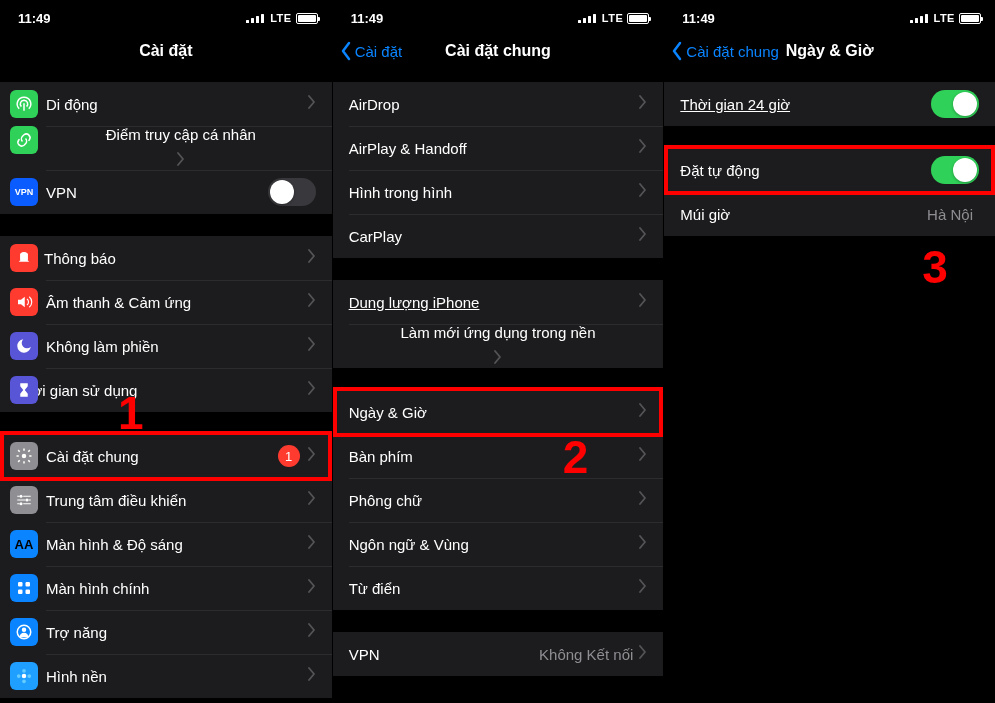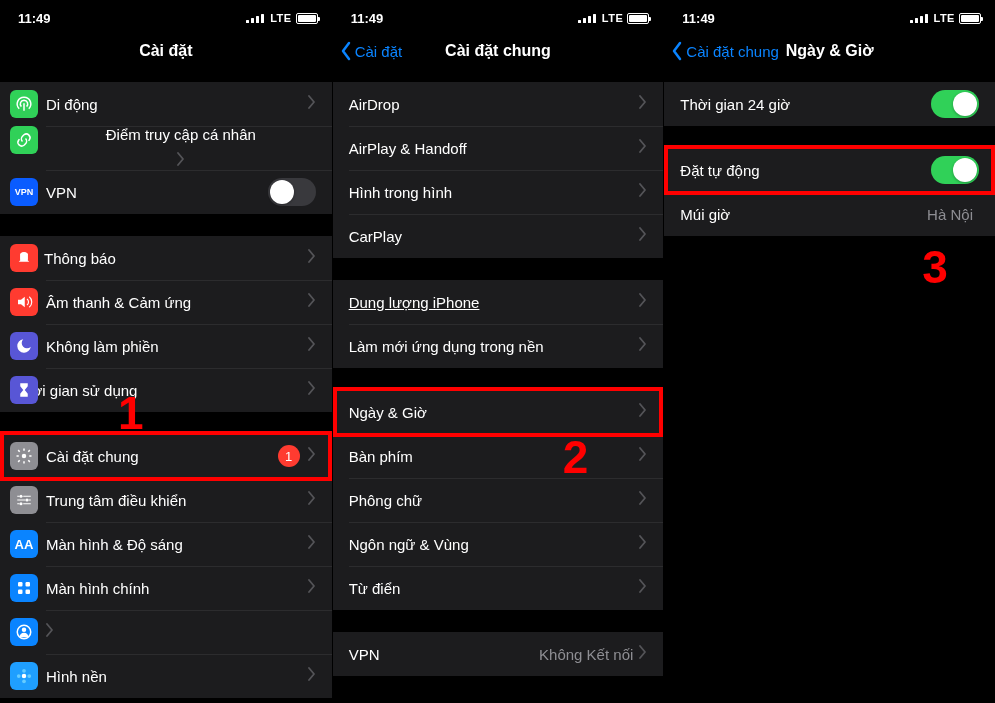--- a/index.html
+++ b/index.html
@@ -133,21 +133,21 @@
       z-index: 60;
       pointer-events: none;
       font-family: Arial, sans-serif;
     }
     
     .bg-green{background:#30d158;} .bg-green2{background:#30d158;}
     .bg-blue{background:#0a84ff;} .bg-red{background:#ff3b30;}
     .bg-purple{background:#5856d6;} .bg-grey{background:#8e8e93;}
     .bg-vpn{background:#0a5cff;color:#fff;font-size:9px;font-weight:700;}
     .bg-cyan{background:#1f9fff;}
-    .bg-aa{background:#0a84ff;color:#ffffff;font-weight:700;font-size:13px;}
+    .bg-aa{background:#0a84ff;color:#000000;font-weight:700;font-size:13px;}
   </style>
 </head>
 <body>
 
 <div class="pane">
   <div class="status">
     <div class="status-left">11:49</div>
     <div class="status-right">
       <span class="dots">
           <span></span>
@@ -299,20 +299,21 @@
             </svg></div>
         </div>
         <div class="row" style="position:relative;">
           <div class="icon bg-blue">
             <svg viewBox="0 0 24 24">
               <circle cx="12" cy="12" r="9" stroke="#fff" stroke-width="2" fill="none"></circle>
               <circle cx="12" cy="9" r="3" fill="#fff"></circle>
               <path d="M6 19a6 6 0 0 1 12 0" fill="#fff"></path>
             </svg>
           </div>
+          <div class="row-label">Trợ năng</div>
           <div class="chev"><svg viewBox="0 0 8 14">
               <path d="M1 1l5 6-5 6" stroke="#545458" stroke-width="1.8" fill="none" stroke-linecap="round" stroke-linejoin="round"></path>
             </svg></div>
         </div>
         <div class="row" style="position:relative;">
           <div class="icon bg-cyan">
             <svg viewBox="0 0 24 24">
               <circle cx="12" cy="12" r="3" fill="#fff"></circle>
               <circle cx="12" cy="5" r="2.5" fill="#6cf"></circle>
               <circle cx="12" cy="19" r="2.5" fill="#6cf"></circle>
@@ -382,21 +383,21 @@
             </svg></div>
         </div>
       </div>
       <div class="section">
         <div class="row noicon" style="position:relative;text-decoration:underline;">
           <div class="row-label">Dung lượng iPhone</div>
           <div class="chev"><svg viewBox="0 0 8 14">
               <path d="M1 1l5 6-5 6" stroke="#545458" stroke-width="1.8" fill="none" stroke-linecap="round" stroke-linejoin="round"></path>
             </svg></div>
         </div>
-        <div class="row noicon" style="position:relative;">
+        <div class="row noicon" style="position:relative;flex-direction:column;">
           <div class="row-label">Làm mới ứng dụng trong nền</div>
           <div class="chev"><svg viewBox="0 0 8 14">
               <path d="M1 1l5 6-5 6" stroke="#545458" stroke-width="1.8" fill="none" stroke-linecap="round" stroke-linejoin="round"></path>
             </svg></div>
         </div>
       </div>
       <div class="section">
         <div class="row noicon" style="position:relative;">
           <div class="row-label">Ngày &amp; Giờ</div>
           <div class="chev"><svg viewBox="0 0 8 14">
@@ -462,21 +463,21 @@
     <div class="back">
       <svg viewBox="0 0 12 20">
           <path d="M9 2 L3 10 L9 18" stroke="#0a84ff" stroke-width="2.5" fill="none" stroke-linecap="round" stroke-linejoin="round"></path>
         </svg>
       <span>Cài đặt chung</span>
     </div>
     <div>Ngày &amp; Giờ</div>
   </div>
   <div id="p3-body">
       <div class="section tight">
-        <div class="row noicon" style="position:relative;">
+        <div class="row noicon" style="position:relative;text-decoration:underline;">
           <div class="row-label">Thời gian 24 giờ</div>
           <div class="toggle on">
             <div class="knob"></div>
           </div>
         </div>
       </div>
       <div class="section">
         <div class="row noicon" style="position:relative;">
           <div class="row-label">Đặt tự động</div>
           <div class="toggle on">

